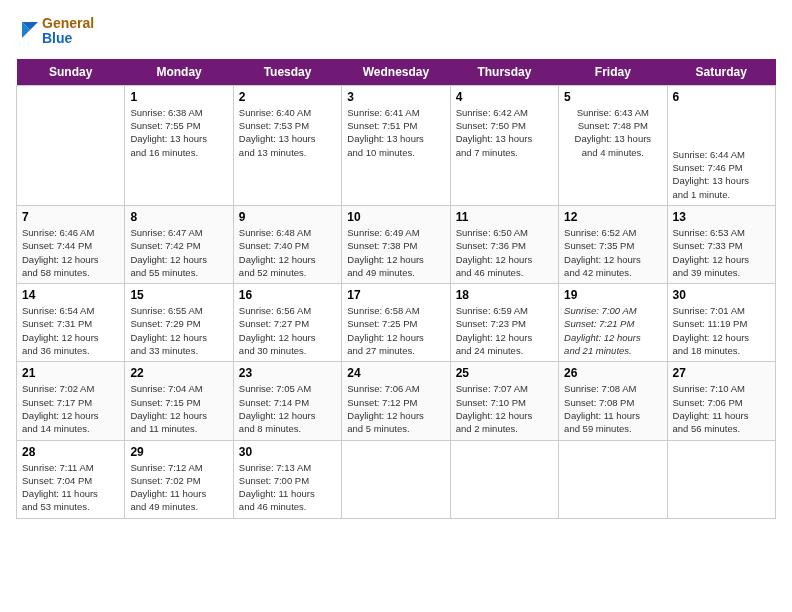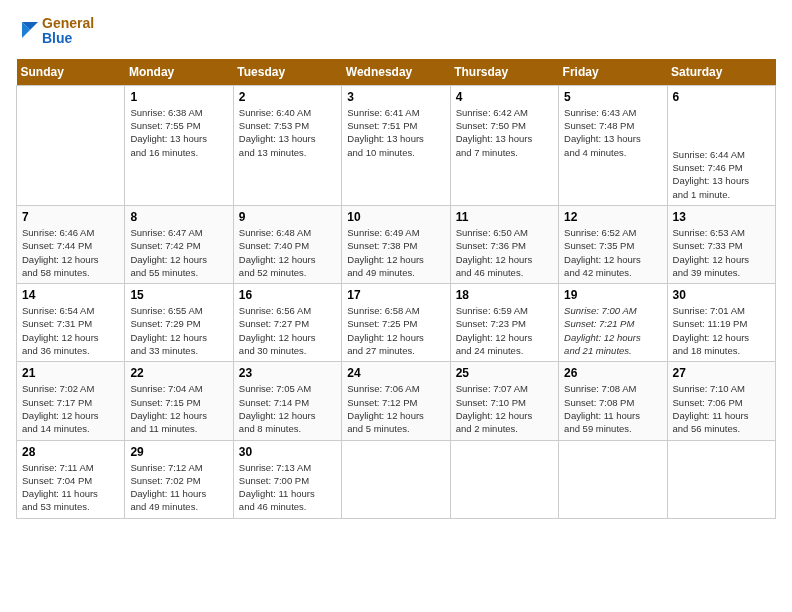--- a/index.html
+++ b/index.html
@@ -31,24 +31,24 @@
     .location {
       font-size: 15px;
       color: #555;
     }
     table {
       width: 100%;
       border-collapse: collapse;
       font-size: 10.5px;
     }
     th {
-      background-color: #a16207;
+      background-color: #701a75;
       color: #fff;
       padding: 6px 4px;
-      text-align: left;
+      text-align: center;
       font-size: 12px;
     }
     td {
       border: 1px solid #ccc;
       vertical-align: top;
       padding: 4px 5px;
       min-height: 70px;
       width: calc(100% / 7);
     }
     .day-number {
@@ -131,21 +131,21 @@
         </td>
         <td>
           <div class="day-number">4</div>
           <div class="day-info" style="white-space: pre-line;">Sunrise: 6:42 AM
 Sunset: 7:50 PM
 Daylight: 13 hours
 and 7 minutes.</div>
         </td>
         <td>
           <div class="day-number">5</div>
-          <div class="day-info" style="white-space: pre-line;">Sunrise: 6:43 AM
+          <div class="day-info" style="white-space: pre-line; text-align: center;">Sunrise: 6:43 AM
 Sunset: 7:48 PM
 Daylight: 13 hours
 and 4 minutes.</div>
         </td>
         <td>
           <div class="day-number">6</div>
           <div class="day-info" style="white-space: pre-line; margin-top: 44px;">Sunrise: 6:44 AM
 Sunset: 7:46 PM
 Daylight: 13 hours
 and 1 minute.</div>

